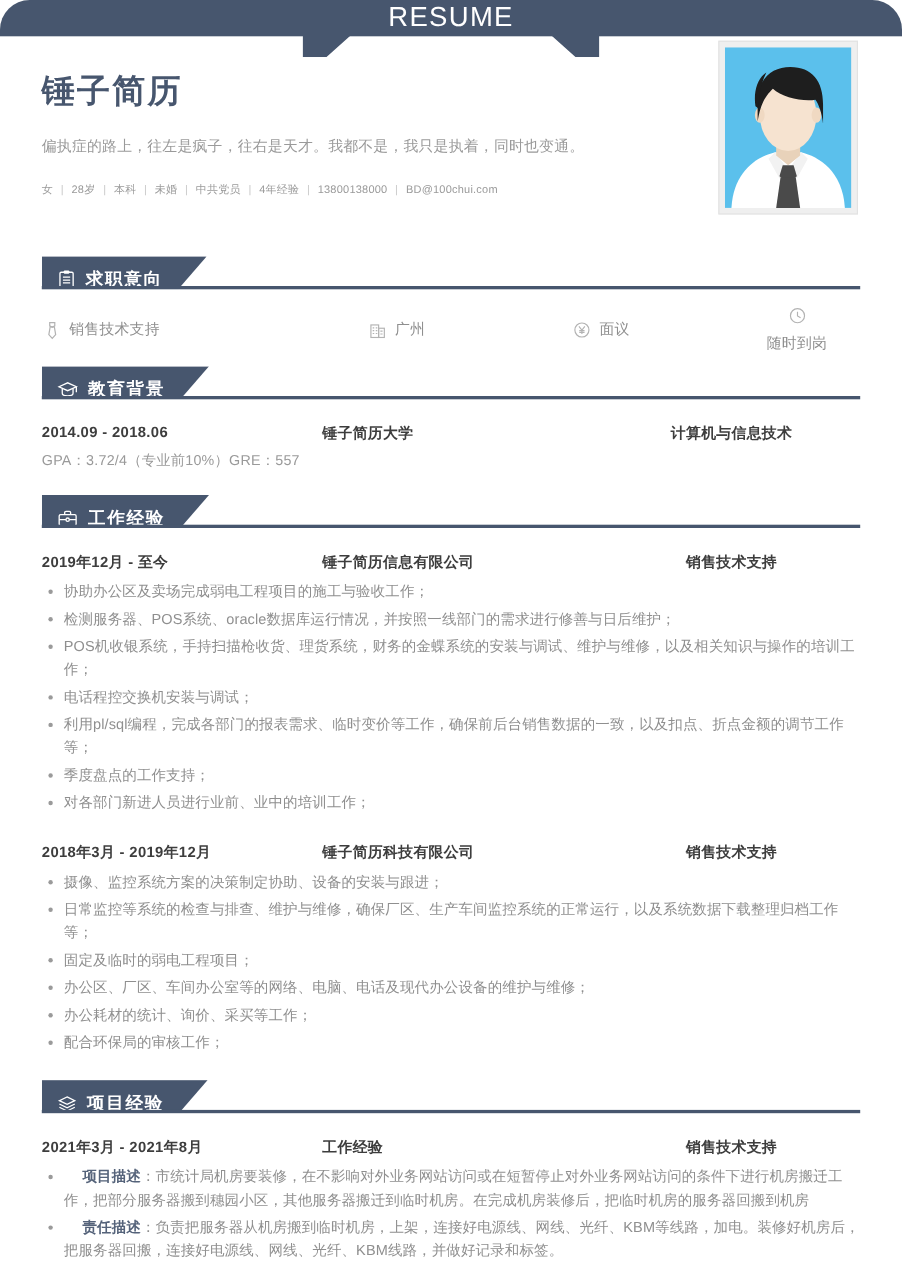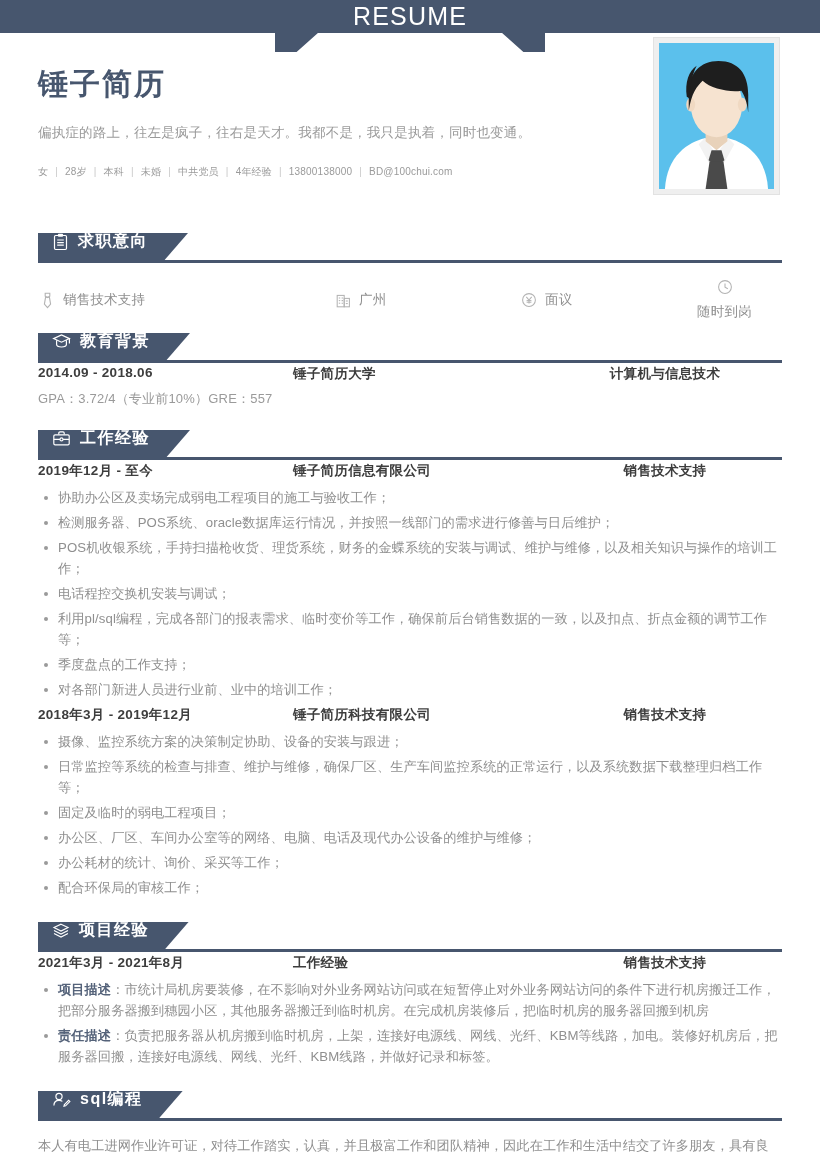--- a/index.html
+++ b/index.html
@@ -2,21 +2,21 @@
 <html><head>
 <meta charset="utf-8">
 <style>
   * { margin:0; padding:0; box-sizing:border-box; }
   html, body {
     width:820px; height:1160px;
     background:#ffffff;
     font-family:"Liberation Sans","DejaVu Sans",sans-serif;
     -webkit-font-smoothing:antialiased;
   }
-  .page { position:relative; width:820px; height:1160px; background:#fff; overflow:hidden; }
+  .page { position:relative; width:820px; height:1160px; background:#fff; overflow:hidden;border-radius:27px; }
 
   
   .banner {
     position:relative; width:820px; height:33px;
     background:#47566e;
   }
   .banner-tab {
     position:absolute; left:50%; top:0; transform:translateX(-50%);
     width:270px; height:52px; background:#47566e;
     clip-path:polygon(0 0, 100% 0, 100% 100%, 92% 100%, 84% 63%, 16% 63%, 8% 100%, 0 100%);
@@ -45,21 +45,21 @@
   }
   .photo-frame svg { display:block; width:100%; height:100%; }
 
   
   .section { padding:0 38px; }
   .sec-head { position:relative; height:30px; margin-bottom:0; }
   .sec-tag {
     position:absolute; left:0; top:0; height:30px;
     background:#47566e; color:#fff;
     padding:0 40px 0 14px;
-    display:flex; align-items:flex-start; gap:9px;
+    display:flex; align-items:flex-end; gap:9px;
     clip-path:polygon(0 0, 100% 0, calc(100% - 26px) 100%, 0 100%);
   }
   .sec-tag .sec-icon { display:flex; align-items:center; }
   .sec-tag .sec-icon svg { display:block; }
   .sec-title { font-size:16px; font-weight:bold; letter-spacing:1.5px; line-height:1; }
   .sec-rule {
     position:absolute; left:0; right:0; bottom:0; height:3px; background:#47566e;
   }
 
   
@@ -70,40 +70,40 @@
     display:flex; align-items:center; gap:8px;
     font-size:13.5px; color:#8f8f8f; letter-spacing:.2px;
   }
   .intent-item:nth-child(1){ width:40%; }
   .intent-item:nth-child(2){ width:25%; }
   .intent-item:nth-child(3){ width:20%; }
   .intent-item:nth-child(4){ width:15%;flex-direction:column; }
   .intent-item svg { display:block; flex:none; }
 
   
-  .entry { padding-top:2px; }
+  .entry { padding-top:22px; }
   .entry-head {
     display:flex; font-size:13.5px; font-weight:bold; color:#3d3d3d;
     letter-spacing:.3px; margin-bottom:7px;
   }
   .entry-head .c1 { width:255px; }
   .entry-head .c2 { width:255px; }
   .entry-head .c3 { flex:1;text-align:center; }
   .sub-line { font-size:13px; color:#9a9a9a; letter-spacing:.2px; padding-bottom:2px;}
 
   ul.bullets { list-style:none; margin:0; padding:0; }
   ul.bullets li {
     position:relative; padding-left:20px; margin-bottom:3.5px;
     font-size:13.2px; color:#8f8f8f; line-height:1.62; letter-spacing:.1px;
   }
   ul.bullets li::before {
     content:""; position:absolute; left:6px; top:9px;
     width:4px; height:4px; border-radius:50%; background:#9a9a9a;
   }
-  ul.bullets li b { color:#55637a; font-weight:bold; }
+  ul.bullets li b { color:#55637a; font-weight:bold;margin-left:17px; }
 
   .para {
     font-size:13.2px; color:#8f8f8f; line-height:1.72;
     letter-spacing:.1px; padding-top:14px;
   }
   .gap-md { height:20px; }
 </style>
 </head>
 <body>
 

